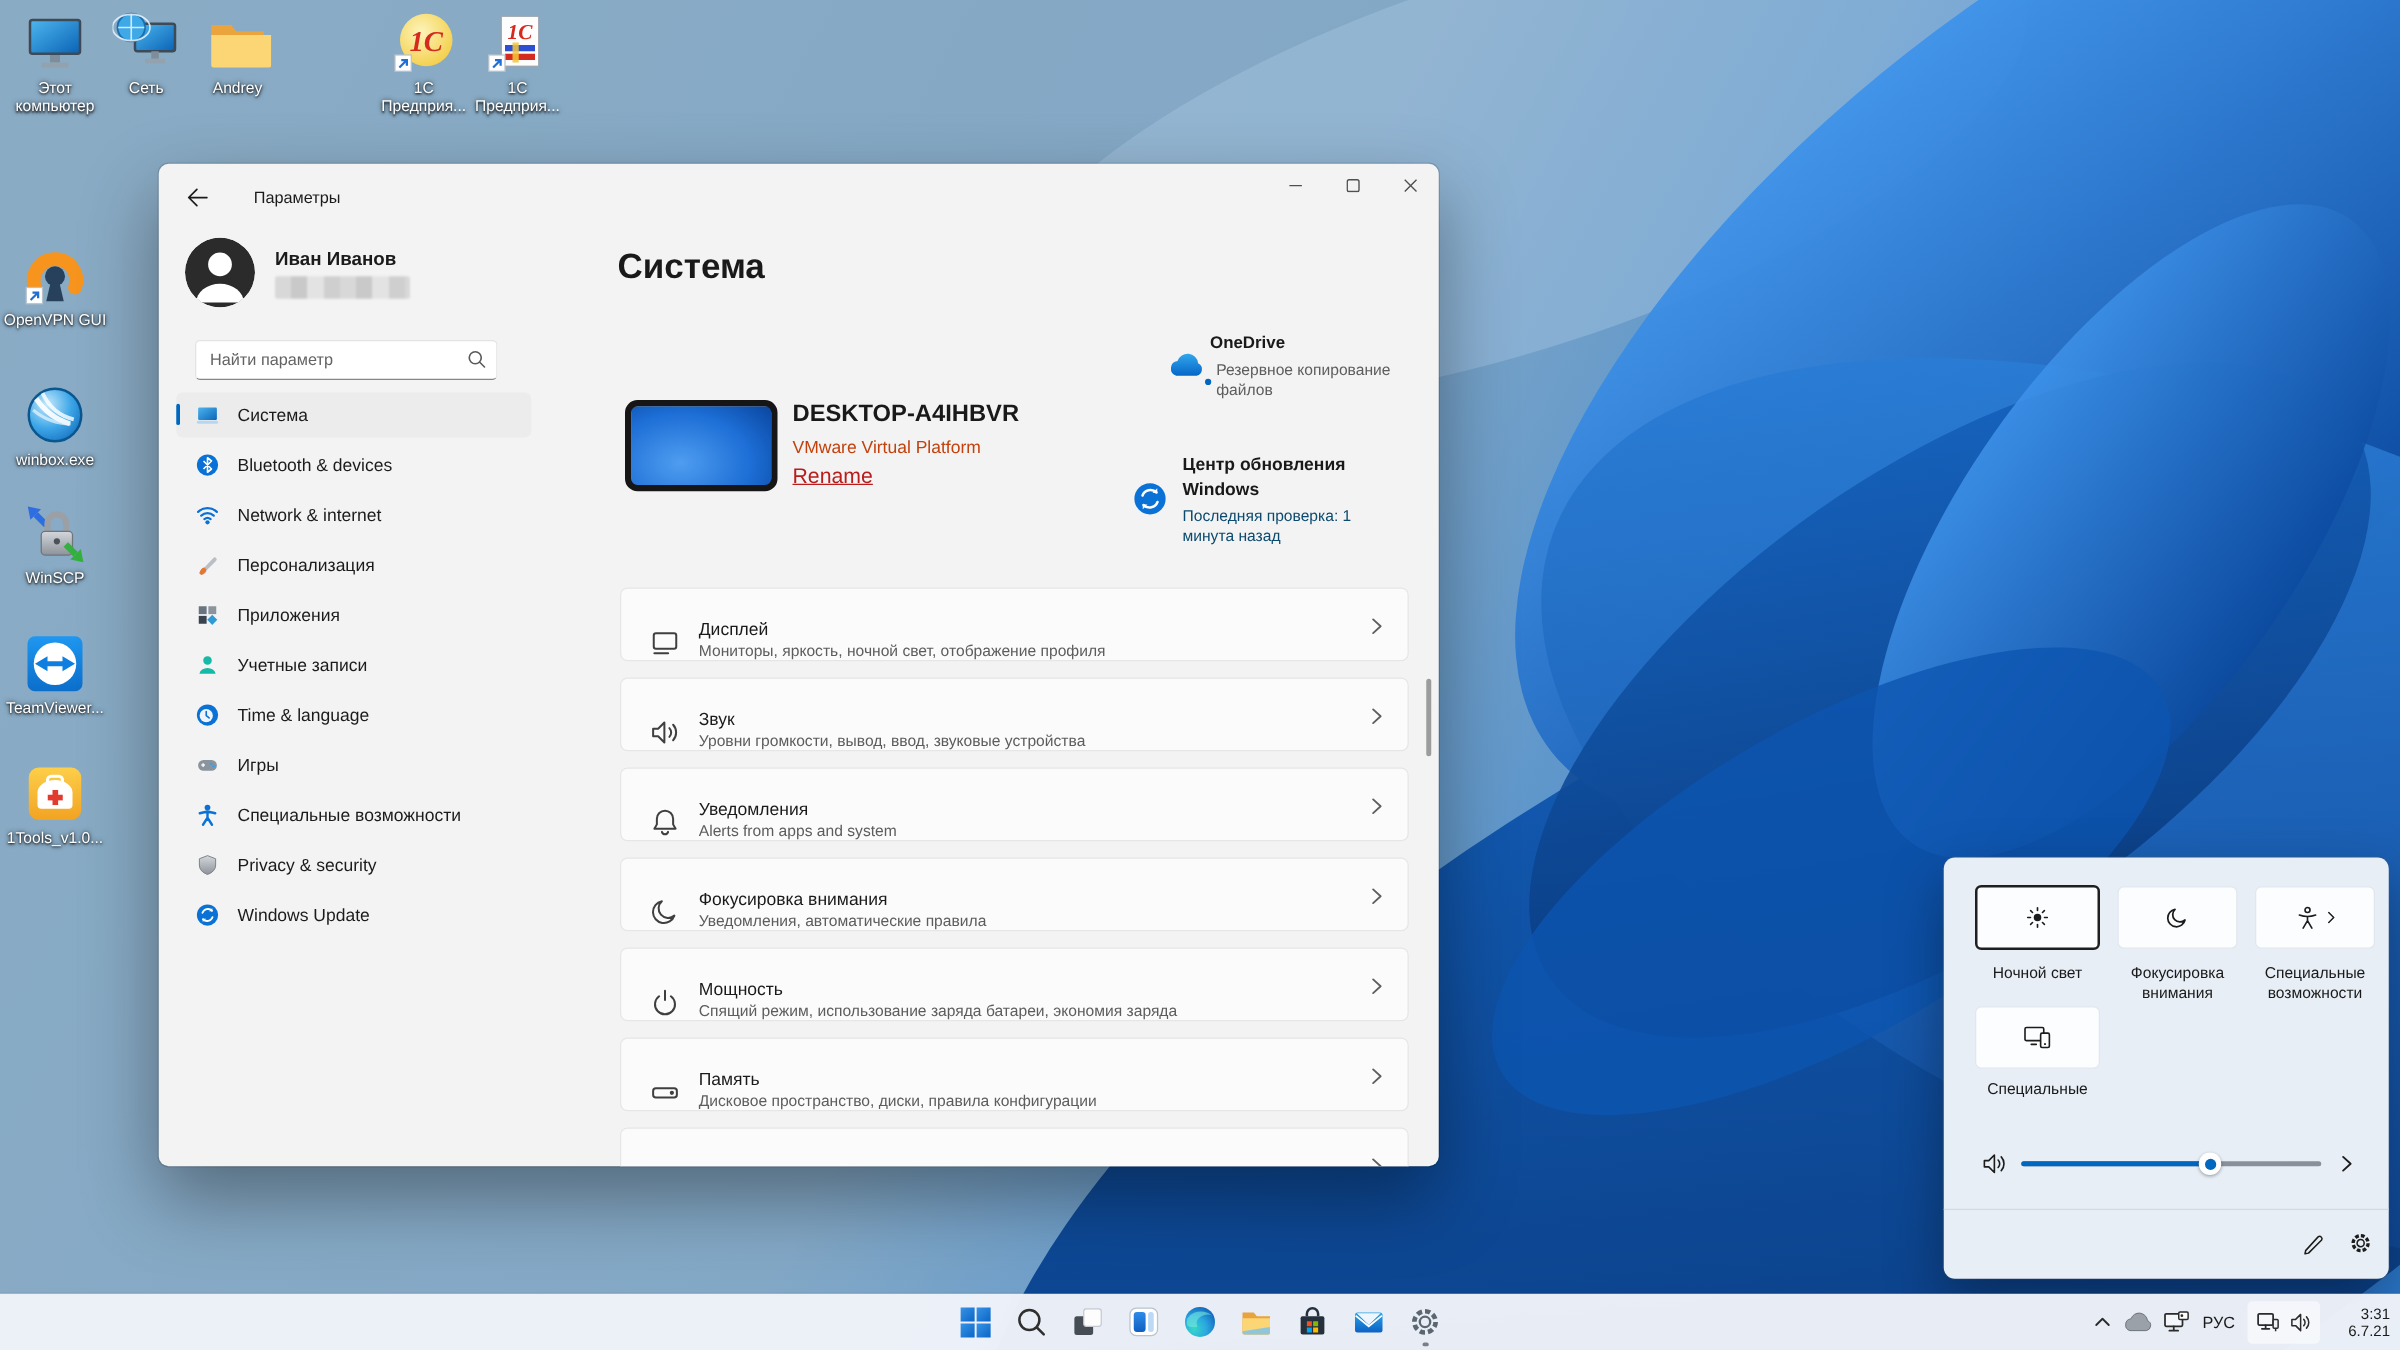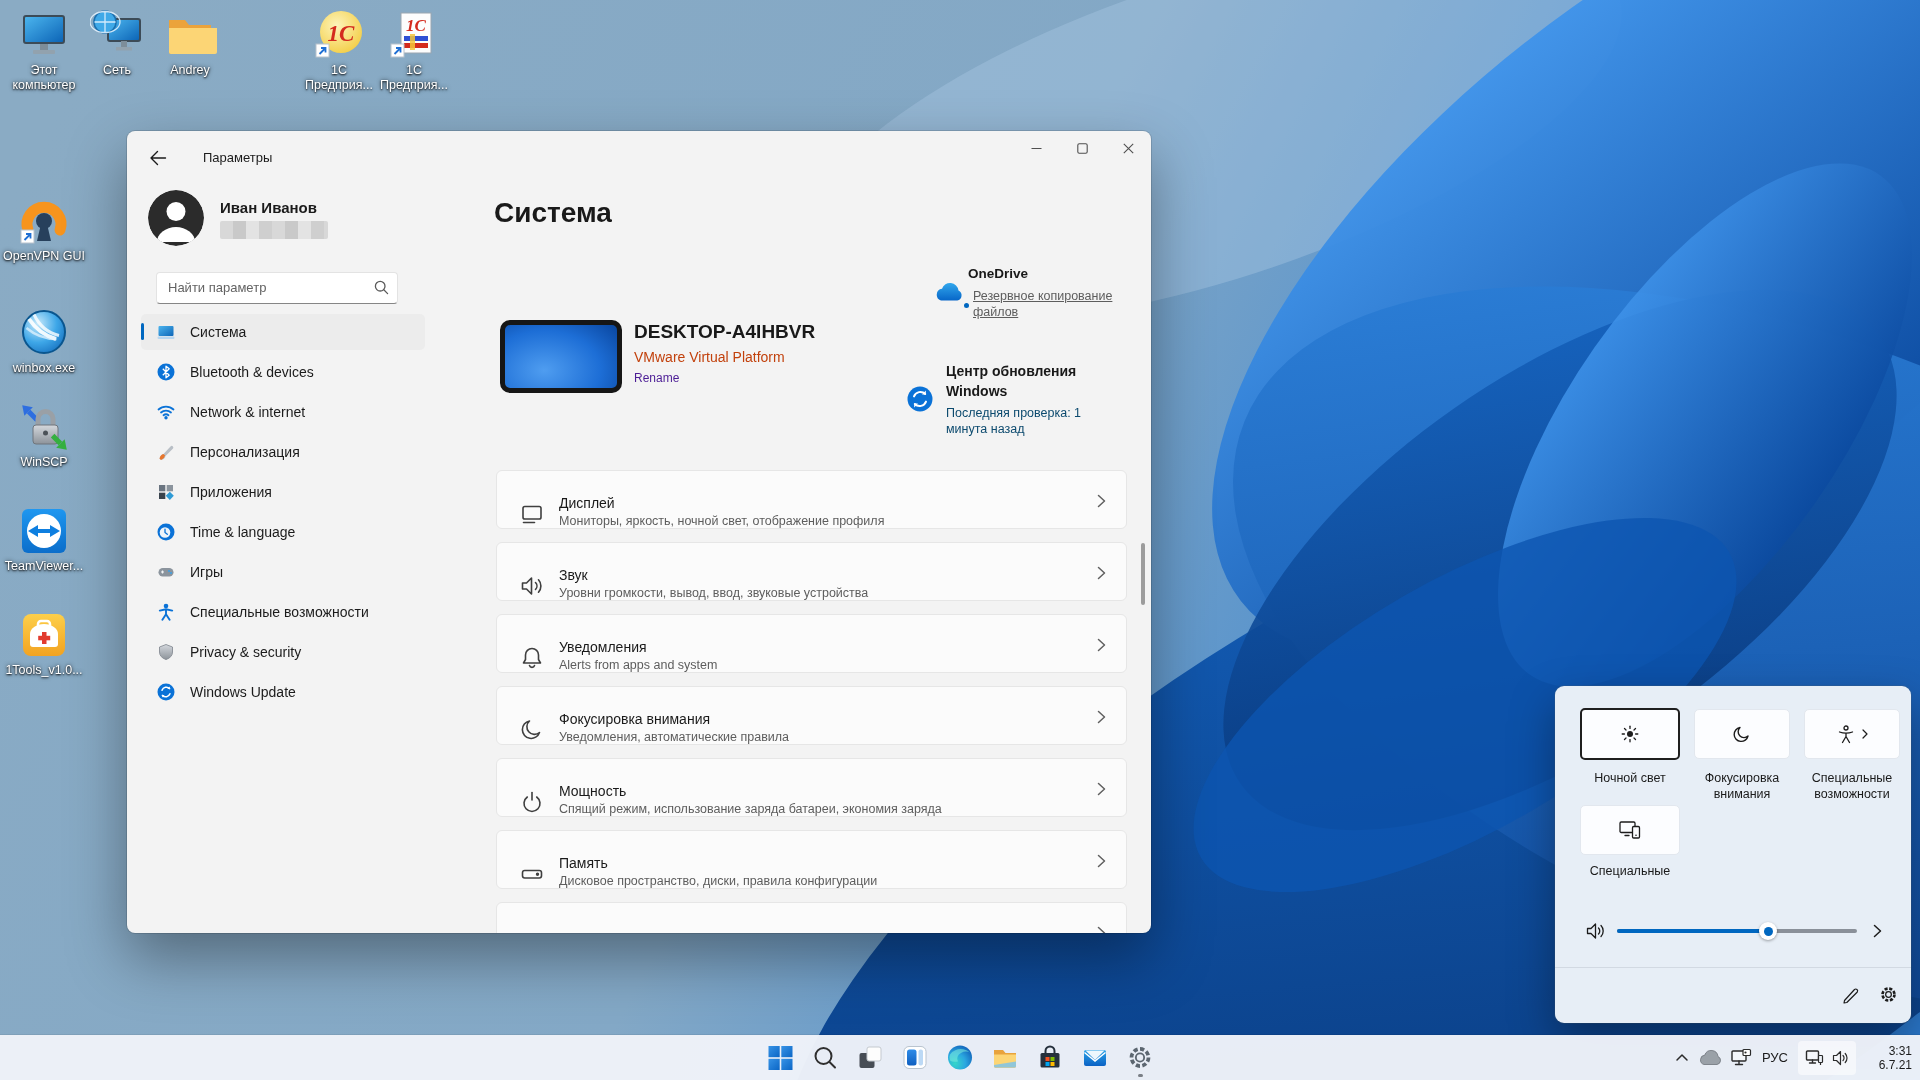--- a/index.html
+++ b/index.html
@@ -37,24 +37,24 @@
   .accent-bar{position:absolute;left:0;top:9px;width:3px;height:17px;border-radius:2px;background:#0067c0;display:none;}
   .nav-item.selected .accent-bar{display:block;}
   .nicon{width:18px;height:18px;display:flex;align-items:center;justify-content:center;}
   .nav-label{font-size:14px;color:#1b1b1b;}
 
   .page-title{position:absolute;left:367px;top:66px;font-size:28px;font-weight:600;color:#191919;}
   .laptop-thumb{position:absolute;left:373px;top:189px;width:112px;height:63px;border:5px solid #161616;border-radius:10px;
     background:radial-gradient(120% 150% at 35% 72%, #4f9df0 0%, #1d6ed6 42%, #0c4ba6 68%, #063068 100%);}
   .dev-name{position:absolute;left:507px;top:190px;font-size:19px;font-weight:700;color:#191919;}
   .dev-model{position:absolute;left:507px;top:218px;font-size:14px;color:#c2410c;}
-  .rename-link{position:absolute;left:507px;top:240px;font-size:12px;color:#4c1d95;}
+  .rename-link{position:absolute;left:507px;top:240px;font-size:17px;color:#b91c1c;text-decoration:underline;}
 
   .od-title{position:absolute;left:841px;top:135px;font-size:13.5px;font-weight:700;color:#191919;}
-  .od-desc{position:absolute;left:846px;top:157px;width:162px;font-size:12.5px;line-height:16px;color:#5d5d5d;text-decoration:underline;}
+  .od-desc{position:absolute;left:846px;top:157px;width:162px;font-size:12.5px;line-height:16px;color:#5d5d5d;}
   .od-bullet{position:absolute;left:837px;top:172px;width:5px;height:5px;border-radius:50%;background:#0067c0;}
   .wu-title{position:absolute;left:819px;top:230px;width:150px;font-size:14px;line-height:20px;font-weight:700;color:#191919;}
   .wu-status{position:absolute;left:819px;top:274px;width:178px;font-size:12.5px;line-height:16px;color:#0c4a6e;}
 
   .card{position:absolute;left:369px;width:631px;height:59px;background:#fbfbfb;border:1px solid #e6e6e6;border-radius:6px;box-sizing:border-box;display:flex;align-items:flex-end;}
   .cicon{width:28px;height:28px;margin-left:21px;display:flex;align-items:center;justify-content:center;}
   .ctext{margin-left:13px;display:flex;flex-direction:column;gap:3px;}
   .ctitle{font-size:14px;color:#1a1a1a;}
   .csub{font-size:12.5px;color:#5d5d5d;}
   .chev{position:absolute;right:20px;top:23px;}
@@ -398,20 +398,30 @@
               <rect x="2" y="9.7" width="6.3" height="6.3" fill="#39434d"></rect>
               <rect x="10" y="10" width="5.7" height="5.7" fill="#2e9bd6" transform="rotate(45 12.8 12.8)"></rect>
             </svg>
           </span>
         <span class="nav-label">Приложения</span>
       </div>
       <div class="nav-item">
 
         <span class="nicon">
             <svg width="18" height="18" viewBox="0 0 18 18">
+              <circle cx="9" cy="5.3" r="3.4" fill="#16b8a6"></circle>
+              <path d="M2.5 16 a6.6 5.6 0 0 1 13 0 z" fill="#16b8a6"></path>
+            </svg>
+          </span>
+        <span class="nav-label">Учетные записи</span>
+      </div>
+      <div class="nav-item">
+
+        <span class="nicon">
+            <svg width="18" height="18" viewBox="0 0 18 18">
               <circle cx="9" cy="9" r="8.5" fill="#0a72d7"></circle>
               <circle cx="8" cy="9.5" r="5.3" fill="#eef4fa"></circle>
               <path d="M8 6.2 V9.5 l2.3 1.8" stroke="#0a72d7" stroke-width="1.3" fill="none" stroke-linecap="round"></path>
             </svg>
           </span>
         <span class="nav-label">Time &amp; language</span>
       </div>
       <div class="nav-item">
 
         <span class="nicon">

